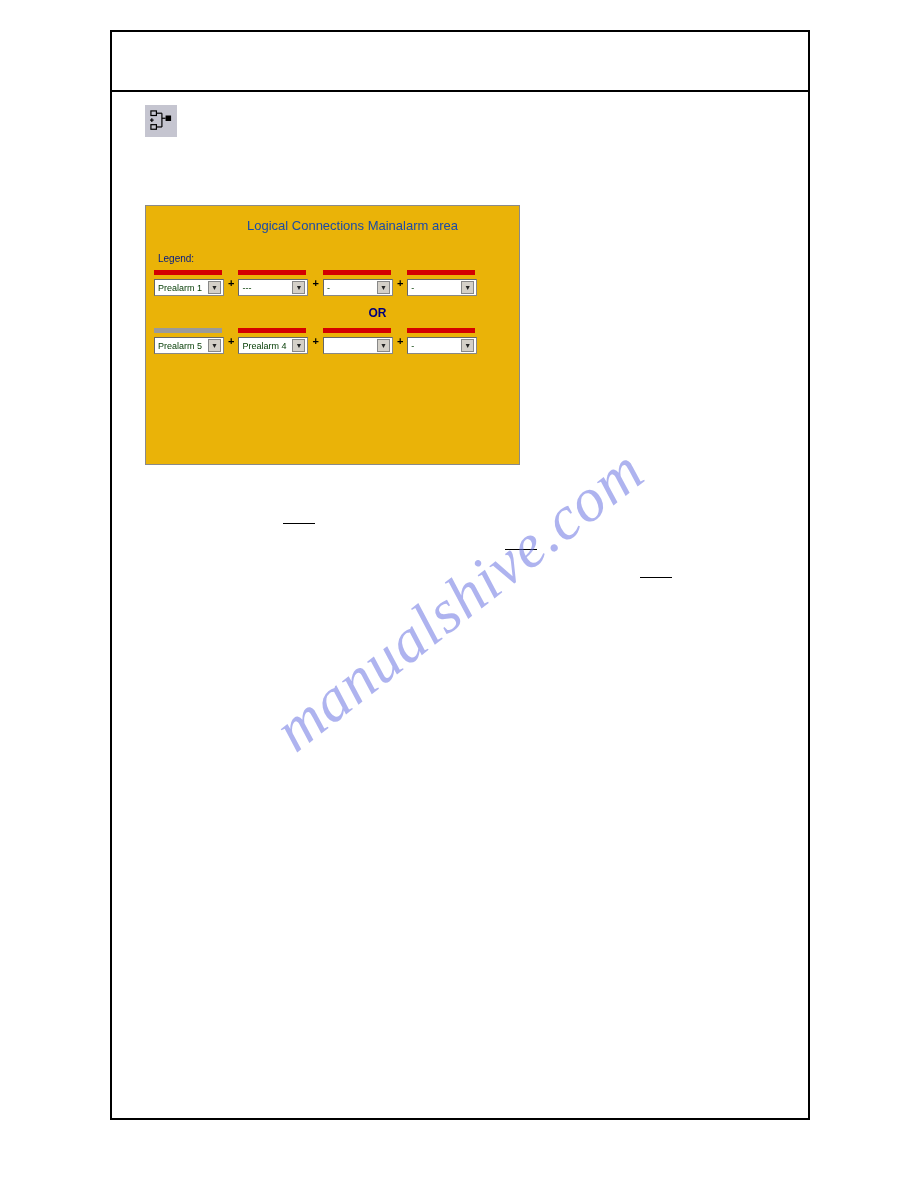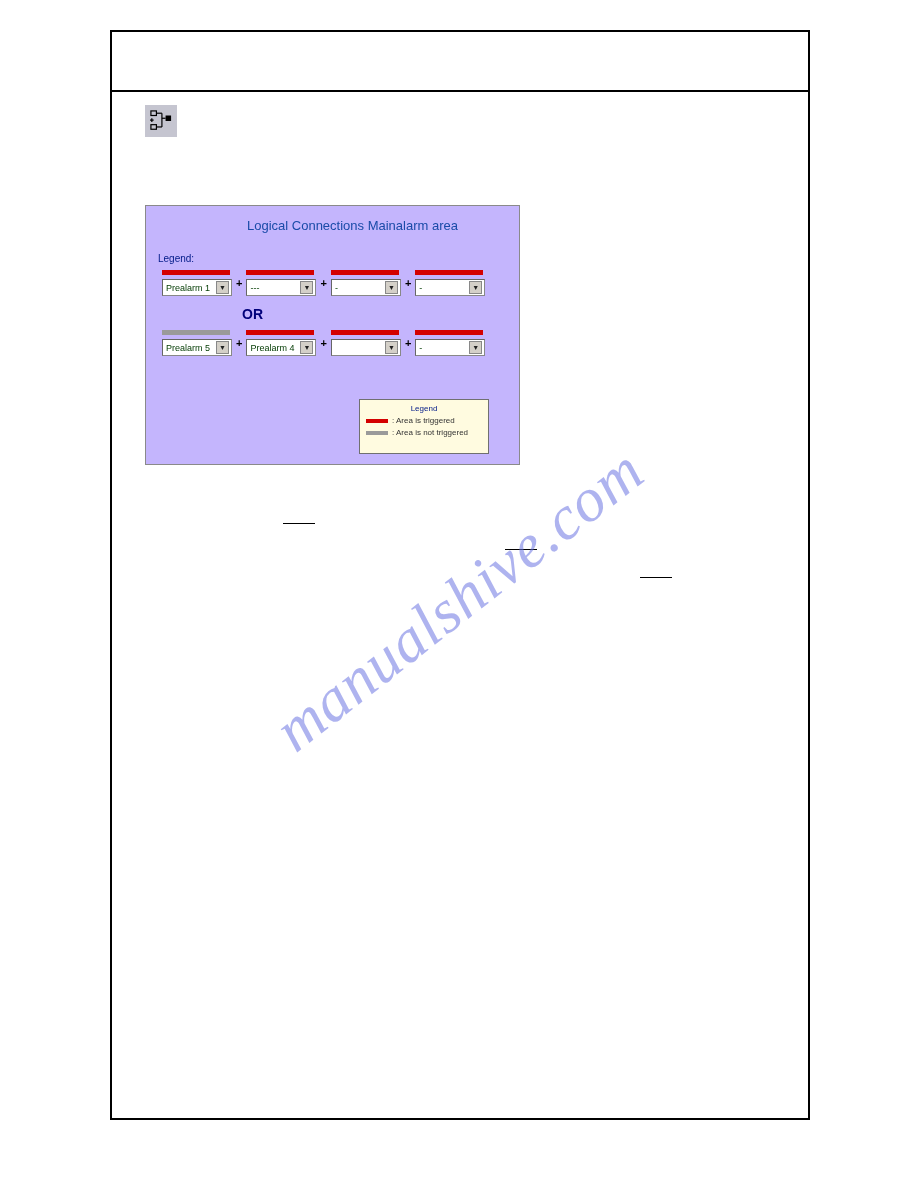--- a/index.html
+++ b/index.html
@@ -38,21 +38,21 @@
     align-items: center;
     justify-content: center;
   }
   .toolbar-icon svg { width: 22px; height: 22px; }
   .panel {
     position: absolute;
     left: 145px;
     top: 205px;
     width: 375px;
     height: 260px;
-    background: #c4b5fd;
+    background: #eab308;
     border: 1px solid #8a8a8a;
     padding: 12px 6px 6px 6px;
     font-size: 10px;
   }
   .panel-title {
     text-align: center;
     color: #1a4ba8;
     font-size: 13px;
     margin-bottom: 20px;
     margin-left: 40px;
@@ -60,21 +60,21 @@
   .panel-label {
     color: #001a88;
     font-size: 10px;
     margin-left: 6px;
     margin-bottom: 6px;
   }
   .row {
     display: flex;
     align-items: center;
     gap: 4px;
-    margin: 4px 10px;
+    margin: 4px 2px;
   }
   .slot {
     display: flex;
     flex-direction: column;
     align-items: flex-start;
   }
   .bar-red { width: 68px; height: 5px; background: #d40000; margin-bottom: 4px; }
   .bar-grey { width: 68px; height: 5px; background: #9a9a9a; margin-bottom: 4px; }
   .dd {
     width: 70px;
@@ -95,24 +95,25 @@
     background: #d4d0c8;
     border: 1px solid #888;
     display: flex;
     align-items: center;
     justify-content: center;
     font-size: 7px;
     color: #222;
   }
   .plus { font-weight: bold; font-size: 11px; color:#000; }
   .or-label {
+    text-align: center;
     font-weight: bold;
     color: #00007a;
     margin: 10px 0 8px 0;
-    font-size: 14px;
+    font-size: 12px;
     margin-left: 90px;
   }
   .legend {
     position: absolute;
     right: 30px;
     bottom: 10px;
     width: 130px;
     height: 55px;
     background: #fffbe0;
     border: 1px solid #707070;
@@ -233,30 +234,19 @@
     <span class="plus">+</span>
     <div class="slot">
       <div class="bar-red"></div>
       <div class="dd">
         <span>-</span>
         <span class="arrow">▼</span>
       </div>
     </div>
   </div>
 
-  <div class="legend">
-    <div class="legend-title">Legend</div>
-    <div class="legend-row">
-      <div class="lg-red"></div>
-      <span>: Area is triggered</span>
-    </div>
-    <div class="legend-row">
-      <div class="lg-grey"></div>
-      <span>: Area is not triggered</span>
-    </div>
-  </div>
 </div>
 
 <div class="divider-line dl1"></div>
 <div class="divider-line dl2"></div>
 <div class="divider-line dl3"></div>
 
 <div class="watermark">manualshive.com</div>
 
 </body></html>

